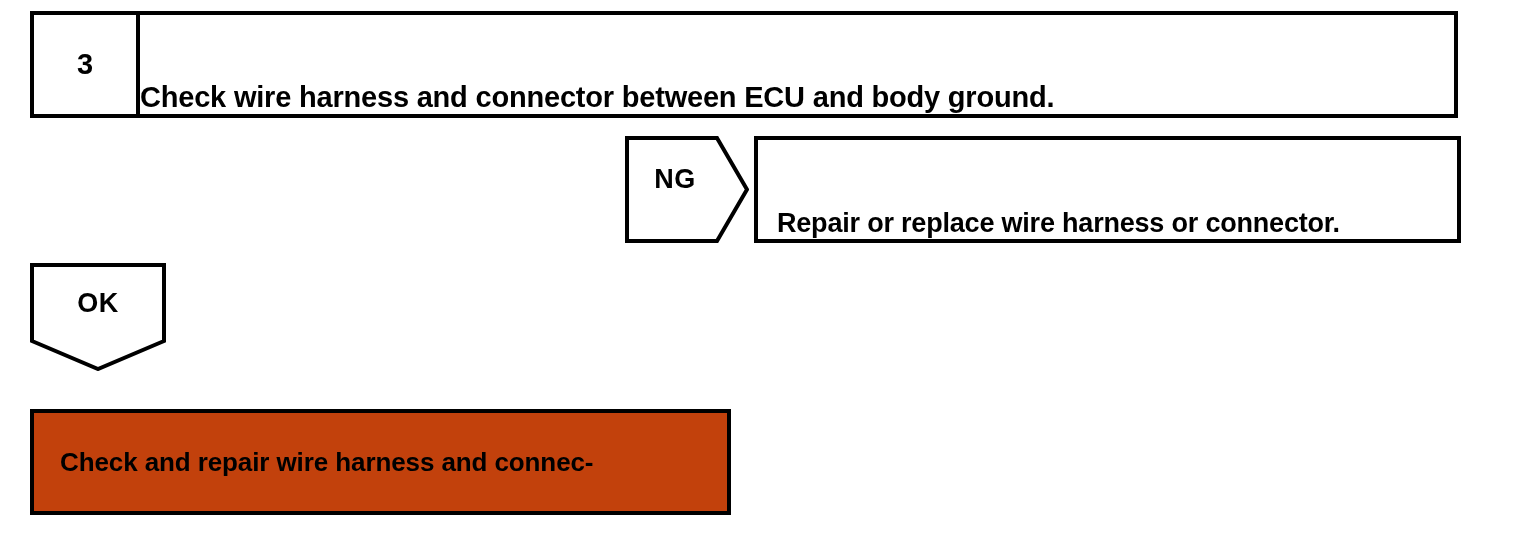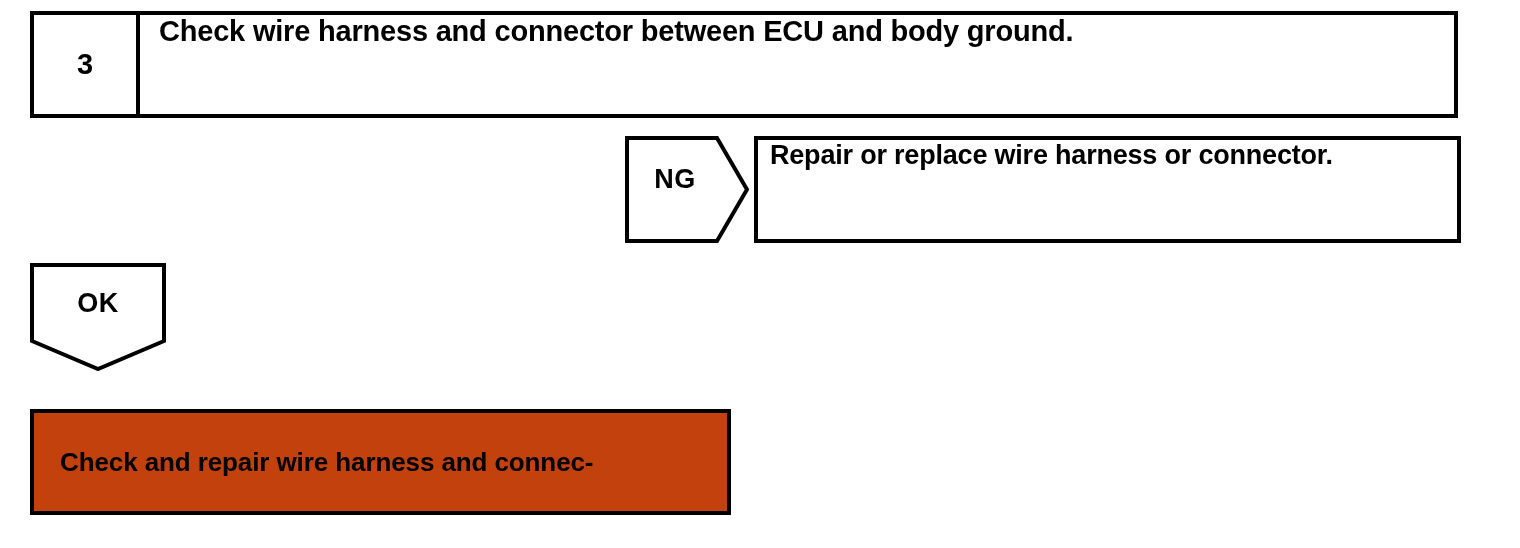--- a/index.html
+++ b/index.html
@@ -43,22 +43,21 @@
   }
   .step-num-text {
     font-size: 29px;
     font-weight: bold;
     color: #000000;
     letter-spacing: 0px;
   }
   .step-title-cell {
     flex: 1 1 auto;
     display: flex;
-    align-items: flex-start;
-    padding-left: 19px;
+    align-items: flex-end;
     box-sizing: border-box;
   }
   .step-title-text {
     font-size: 29px;
     font-weight: bold;
     color: #000000;
     letter-spacing: -0.2px;
     white-space: nowrap;
   }
 
@@ -92,22 +91,22 @@
   .ng-result-box {
     position: absolute;
     left: 754px;
     top: 136px;
     width: 707px;
     height: 107px;
     box-sizing: border-box;
     border: 4px solid #000000;
     background: #ffffff;
     display: flex;
-    align-items: flex-start;
-    padding-left: 12px;
+    align-items: flex-end;
+    padding-left: 19px;
   }
   .ng-result-text {
     font-size: 27px;
     font-weight: bold;
     color: #000000;
     letter-spacing: -0.2px;
     white-space: nowrap;
   }
 
   

